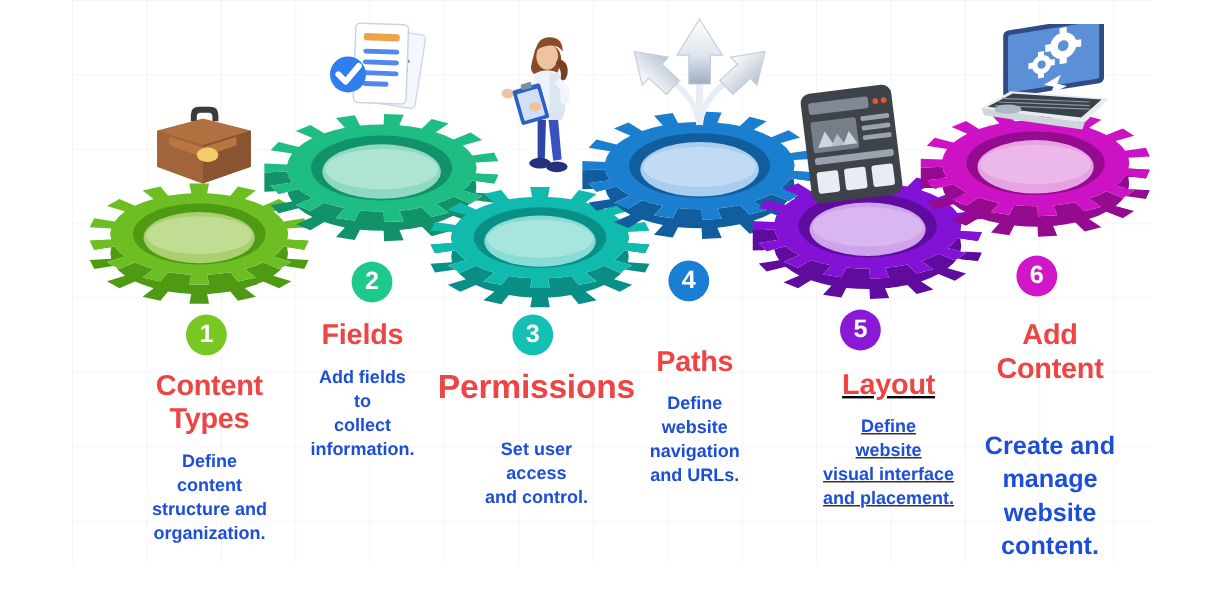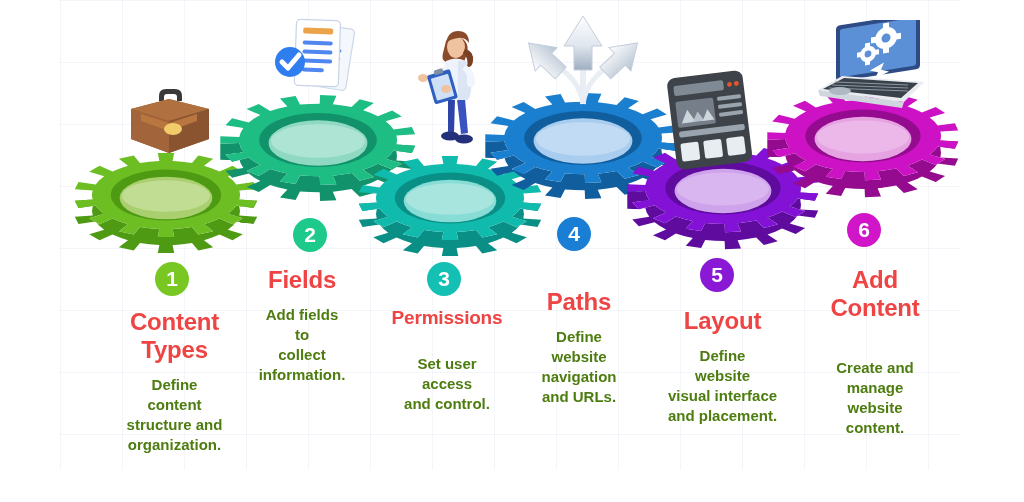--- a/index.html
+++ b/index.html
@@ -53,21 +53,21 @@
   .col { position: absolute; text-align: center; }
   .col .title {
     font-weight: bold;
     color: #ef4444;
     line-height: 1.17;
     letter-spacing: -0.2px;
     white-space: pre-line;
   }
   .col .desc {
     font-weight: bold;
-    color: #4d7c0f;
+    color: #1d4ed8;
     line-height: 1.33;
     white-space: pre-line;
     margin-top: 11px;
   }
 </style>
 </head>
 <body>
 
 <div id="stage">
 
@@ -329,44 +329,44 @@
 
   <div class="col" style="left:228px; top:266px; width:148px;">
     <div class="title" style="font-size:24px;">Fields</div>
     <div class="desc" style="font-size:15px;">Add fields
 to
 collect
 information.</div>
   </div>
 
   <div class="col" style="left:363px; top:307px; width:168px;">
-    <div class="title" style="font-size:19px;">Permissions</div>
+    <div class="title" style="font-size:28px;">Permissions</div>
     <div class="desc" style="font-size:15px;margin-top:25px;">Set user
 access
 and control.</div>
   </div>
 
   <div class="col" style="left:508px; top:272px; width:142px;margin-top:16px;">
     <div class="title" style="font-size:24px;">Paths</div>
     <div class="desc" style="font-size:15px;">Define
 website
 navigation
 and URLs.</div>
   </div>
 
-  <div class="col" style="left:640px; top:307px; width:165px;">
+  <div class="col" style="left:658px; top:307px; width:165px;text-decoration:underline;">
     <div class="title" style="font-size:24px;">Layout</div>
     <div class="desc" style="font-size:15px;">Define
 website
 visual interface
 and placement.</div>
   </div>
 
   <div class="col" style="left:800px; top:266px; width:150px;">
     <div class="title" style="font-size:24px;">Add
 Content</div>
-    <div class="desc" style="font-size:15px;margin-top:36px;">Create and
+    <div class="desc" style="font-size:21px;margin-top:36px;">Create and
 manage
 website
 content.</div>
   </div>
 
 </div>
 
 </body></html>

